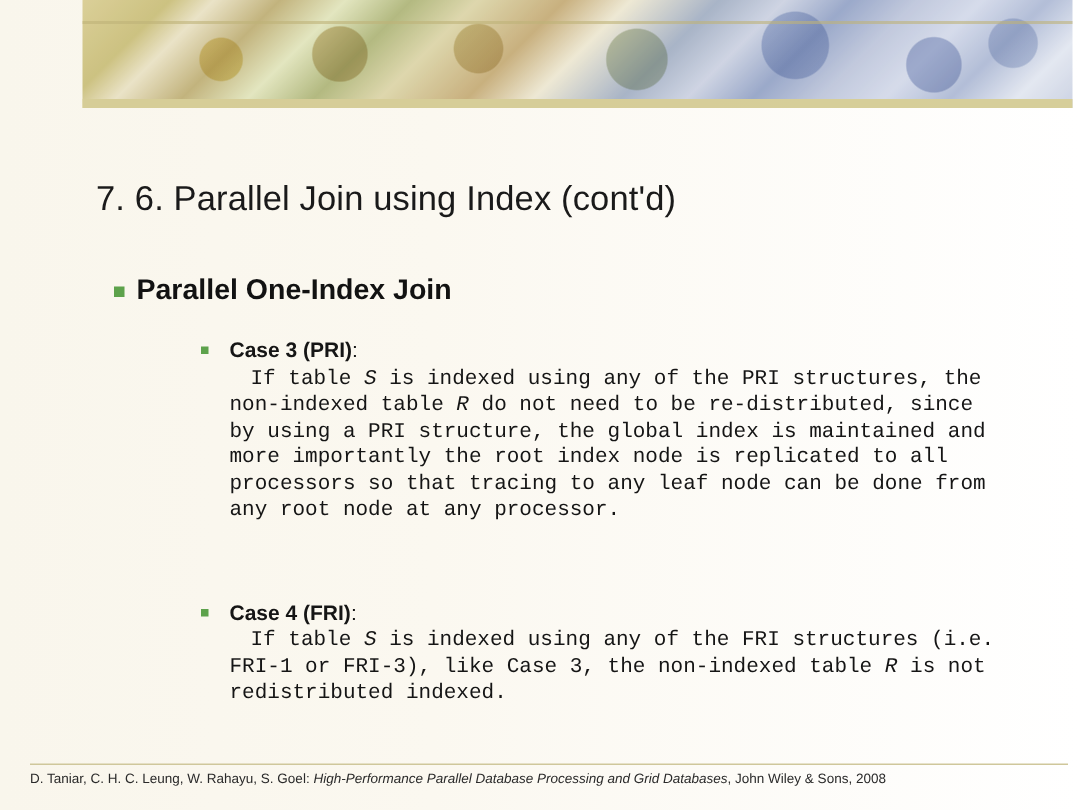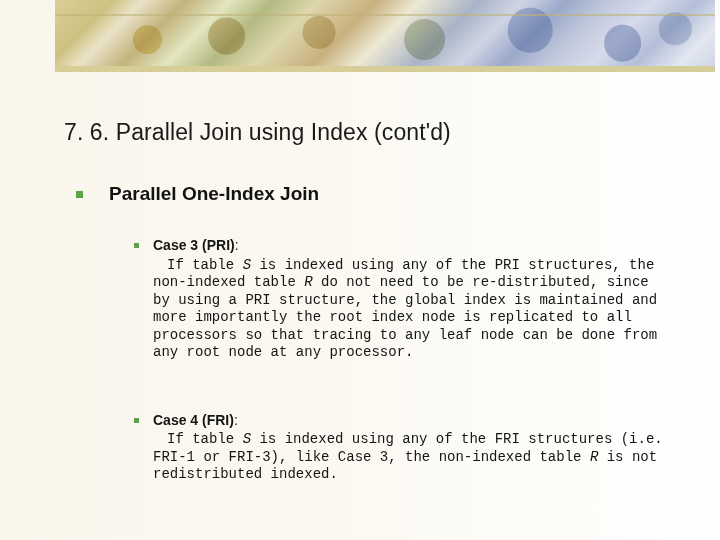--- a/index.html
+++ b/index.html
@@ -80,21 +80,21 @@
   }
   .content {
     position: absolute;
     left: 76px;
     top: 183px;
     right: 56px;
   }
   .lvl1 {
     display: flex;
     align-items: flex-start;
-    gap: 26px;
+    gap: 8px;
     margin-bottom: 6px;
   }
   .sq {
     display: inline-block;
     width: 7px;
     height: 7px;
     background: #5da24b;
     margin-top: 8px;
     flex-shrink: 0;
   }
@@ -109,21 +109,21 @@
   .h1 {
     font-size: 19px;
     font-weight: bold;
     color: #121212;
   }
   .lvl2 {
     display: flex;
     align-items: flex-start;
     gap: 14px;
     margin-left: 58px;
-    margin-top: 32px;
+    margin-top: 20px;
   }
   .body {
     font-size: 14px;
     line-height: 1.25;
     color: #151515;
   }
   .body b { font-weight: bold; }
   .body i { font-style: italic; }
   .body .indent {
     display: block;
@@ -182,13 +182,19 @@
       <div class="body">
         <b><span>Case 4 (FRI)</span></b><span>:</span>
         <span class="indent">
           <span>If table </span><i><span>S</span></i><span> is indexed using any of the FRI structures (i.e. FRI-1 or FRI-3), like Case 3, the non-indexed table </span><i><span>R</span></i><span> is not redistributed indexed.</span>
         </span>
       </div>
     </div>
 
   </div>
 
+  <div class="footer">
+    <div class="footer-line"></div>
+    <div class="footer-text">
+      <span>D. Taniar, C. H. C. Leung, W. Rahayu, S. Goel: </span><i><span>High-Performance Parallel Database Processing and Grid Databases</span></i><span>, John Wiley &amp; Sons, 2008</span>
+    </div>
+  </div>
 </div>
 
 </body></html>

